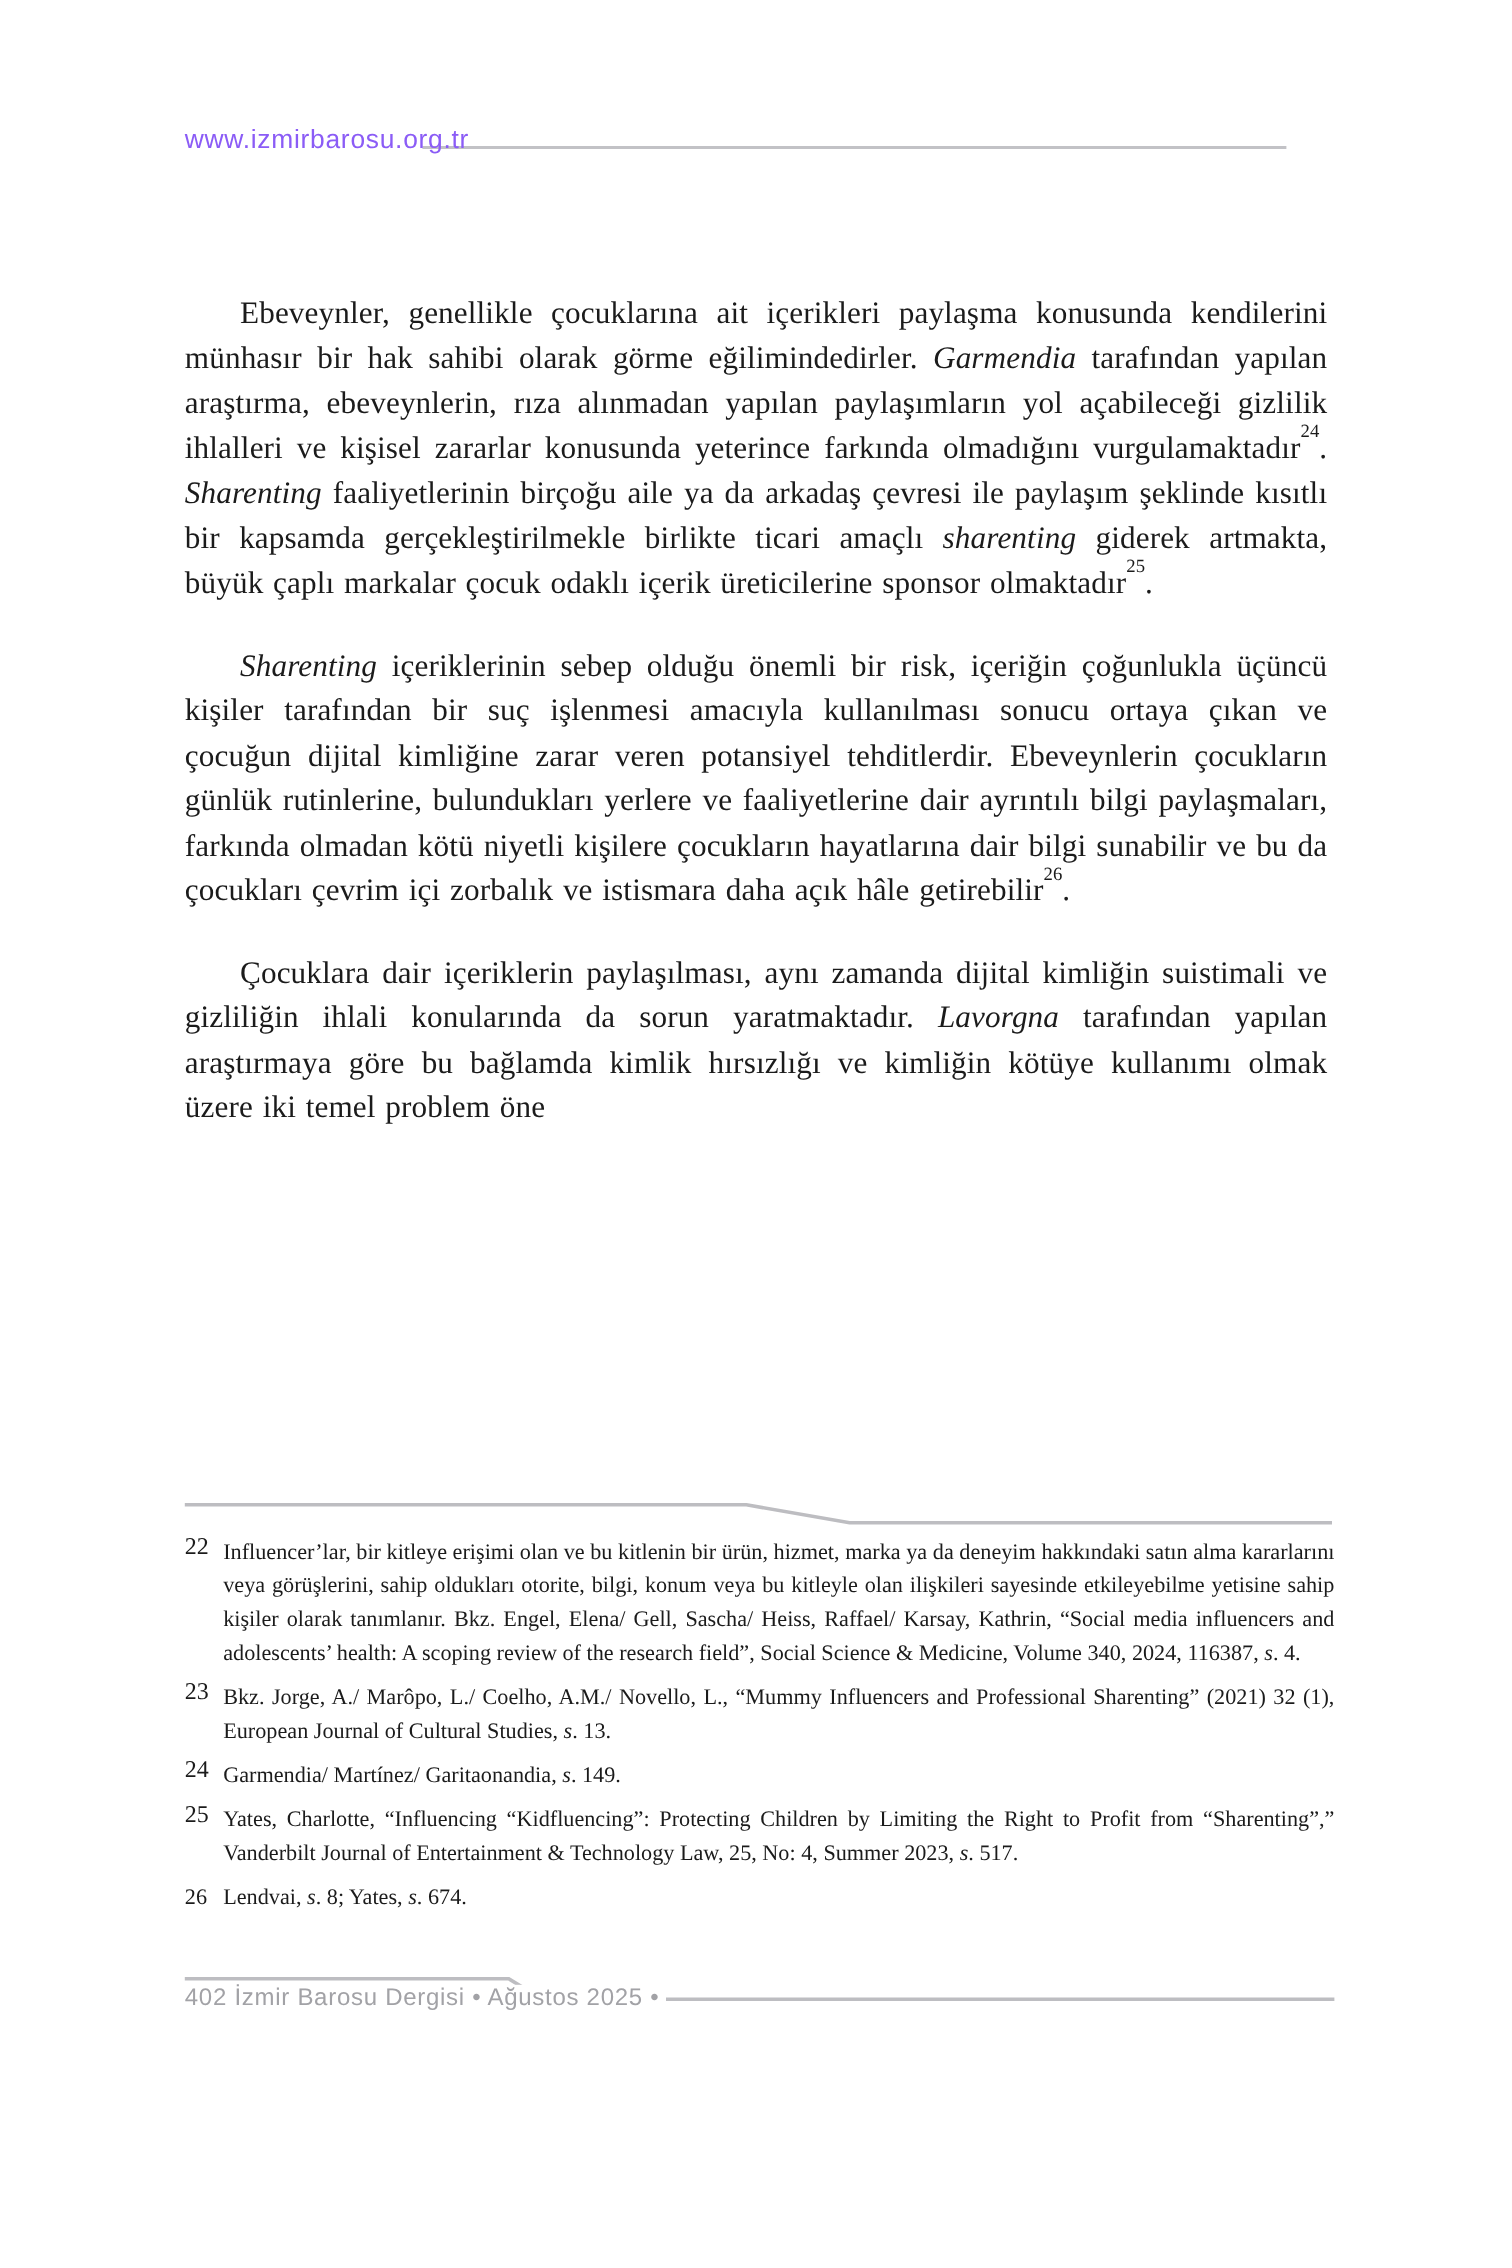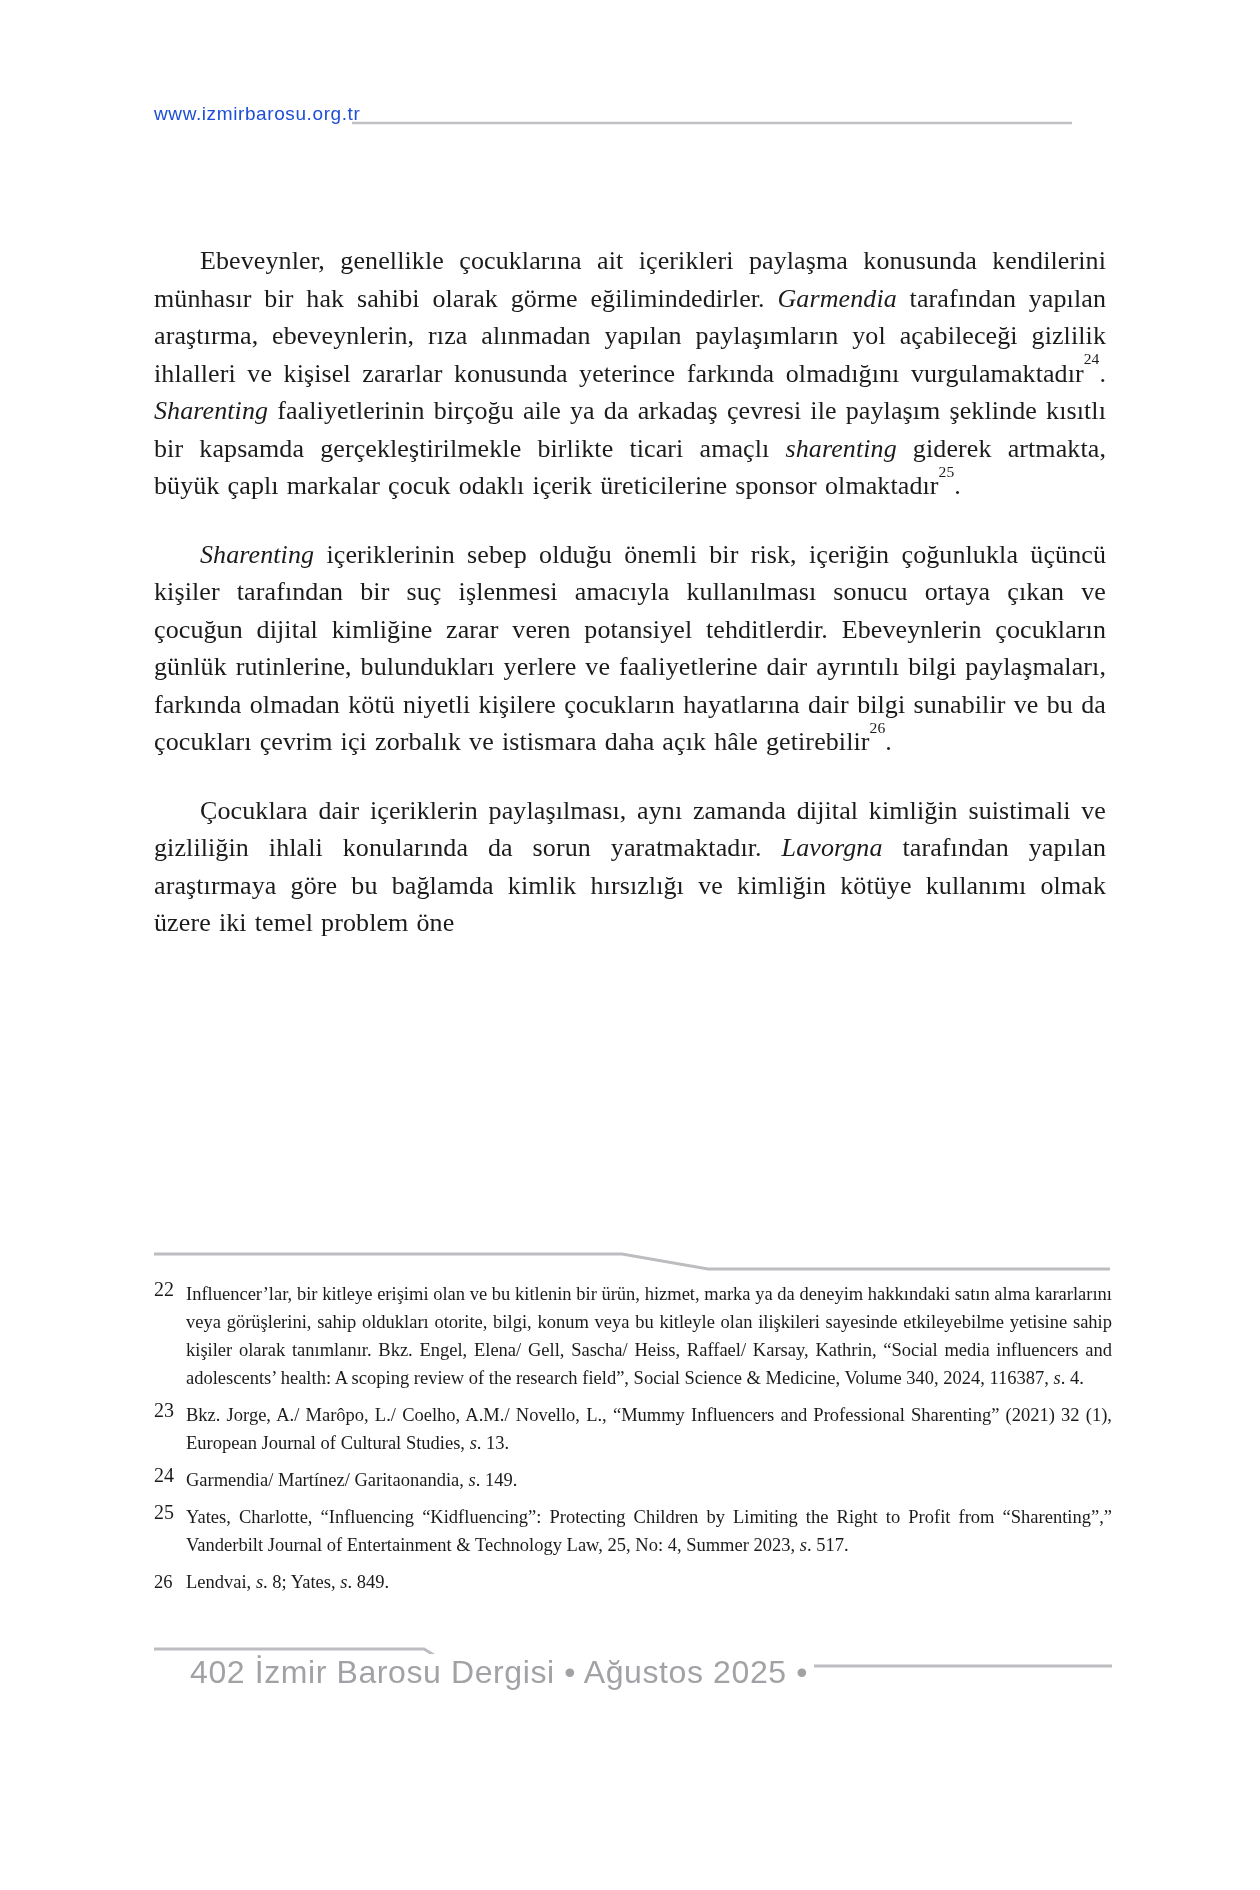--- a/index.html
+++ b/index.html
@@ -8,21 +8,21 @@
     width:1260px;height:1890px;
     background:#ffffff;
     overflow:hidden;
     font-family:"Liberation Serif","DejaVu Serif",serif;
     color:#1b1b1b;
   }
   .rules{position:absolute;left:0;top:0;pointer-events:none;}
   .header{
     position:absolute;left:154px;top:103px;
     font-family:"Liberation Sans","DejaVu Sans",sans-serif;
-    font-size:19px;letter-spacing:0.6px;color:#1d4ed8;
+    font-size:22px;letter-spacing:0.6px;color:#8b5cf6;
   }
   .body-text{
     position:absolute;left:154px;top:242px;width:952px;
     font-size:26px;line-height:37.5px;
     text-align:justify;
     letter-spacing:0.1px;word-spacing:1.5px;
   }
   .body-text p{margin:0 0 31px 0;}
   .body-text p.indent{text-indent:46px;}
   .sup{
@@ -39,24 +39,23 @@
   .fn-num{
     flex:0 0 32px;
     font-size:20px;
   }
   .fn-num.raised{position:relative;top:-5px;}
   .fn-num.inline{font-size:18.5px;top:0;}
   .fn-body{flex:1 1 auto;}
   .footer{
     position:absolute;left:154px;top:1654px;
     font-family:"Liberation Sans","DejaVu Sans",sans-serif;
-    font-size:32px;letter-spacing:0.6px;color:#a2a2a6;
+    font-size:20px;letter-spacing:0.6px;color:#a2a2a6;
     background:#ffffff;
     padding-right:6px;
-    margin-left:36px;
   }
   em{font-style:italic;margin-top:48px;}
 </style>
 </head>
 <body>
 
 <div class="page">
 
   <svg class="rules" width="1260" height="1890" viewBox="0 0 1260 1890">
     <path d="M352 123 H1072" fill="none" stroke="#c2c2c6" stroke-width="2.5"></path>
@@ -86,21 +85,21 @@
       <div class="fn">
         <span class="fn-num raised">24</span>
         <span class="fn-body"><span>Garmendia/ Martínez/ Garitaonandia, </span><em>s</em><span>. 149.</span></span>
       </div>
       <div class="fn">
         <span class="fn-num raised">25</span>
         <span class="fn-body"><span>Yates, Charlotte, “Influencing “Kidfluencing”: Protecting Children by Limiting the Right to Profit from “Sharenting”,” Vanderbilt Journal of Entertainment &amp;  Technology Law, 25, No: 4, Summer 2023, </span><em>s</em><span>. 517.</span></span>
       </div>
       <div class="fn">
         <span class="fn-num inline">26</span>
-        <span class="fn-body"><span>Lendvai, </span><em>s</em><span>. 8; Yates, </span><em>s</em><span>. 849.</span></span>
+        <span class="fn-body"><span>Lendvai, </span><em>s</em><span>. 8; Yates, </span><em>s</em><span>. 674.</span></span>
       </div>
     </div>
 
   <div class="footer">
     <span>402</span>
     <span>İzmir Barosu Dergisi • Ağustos 2025 •</span>
   </div>
 
 </div>
 

